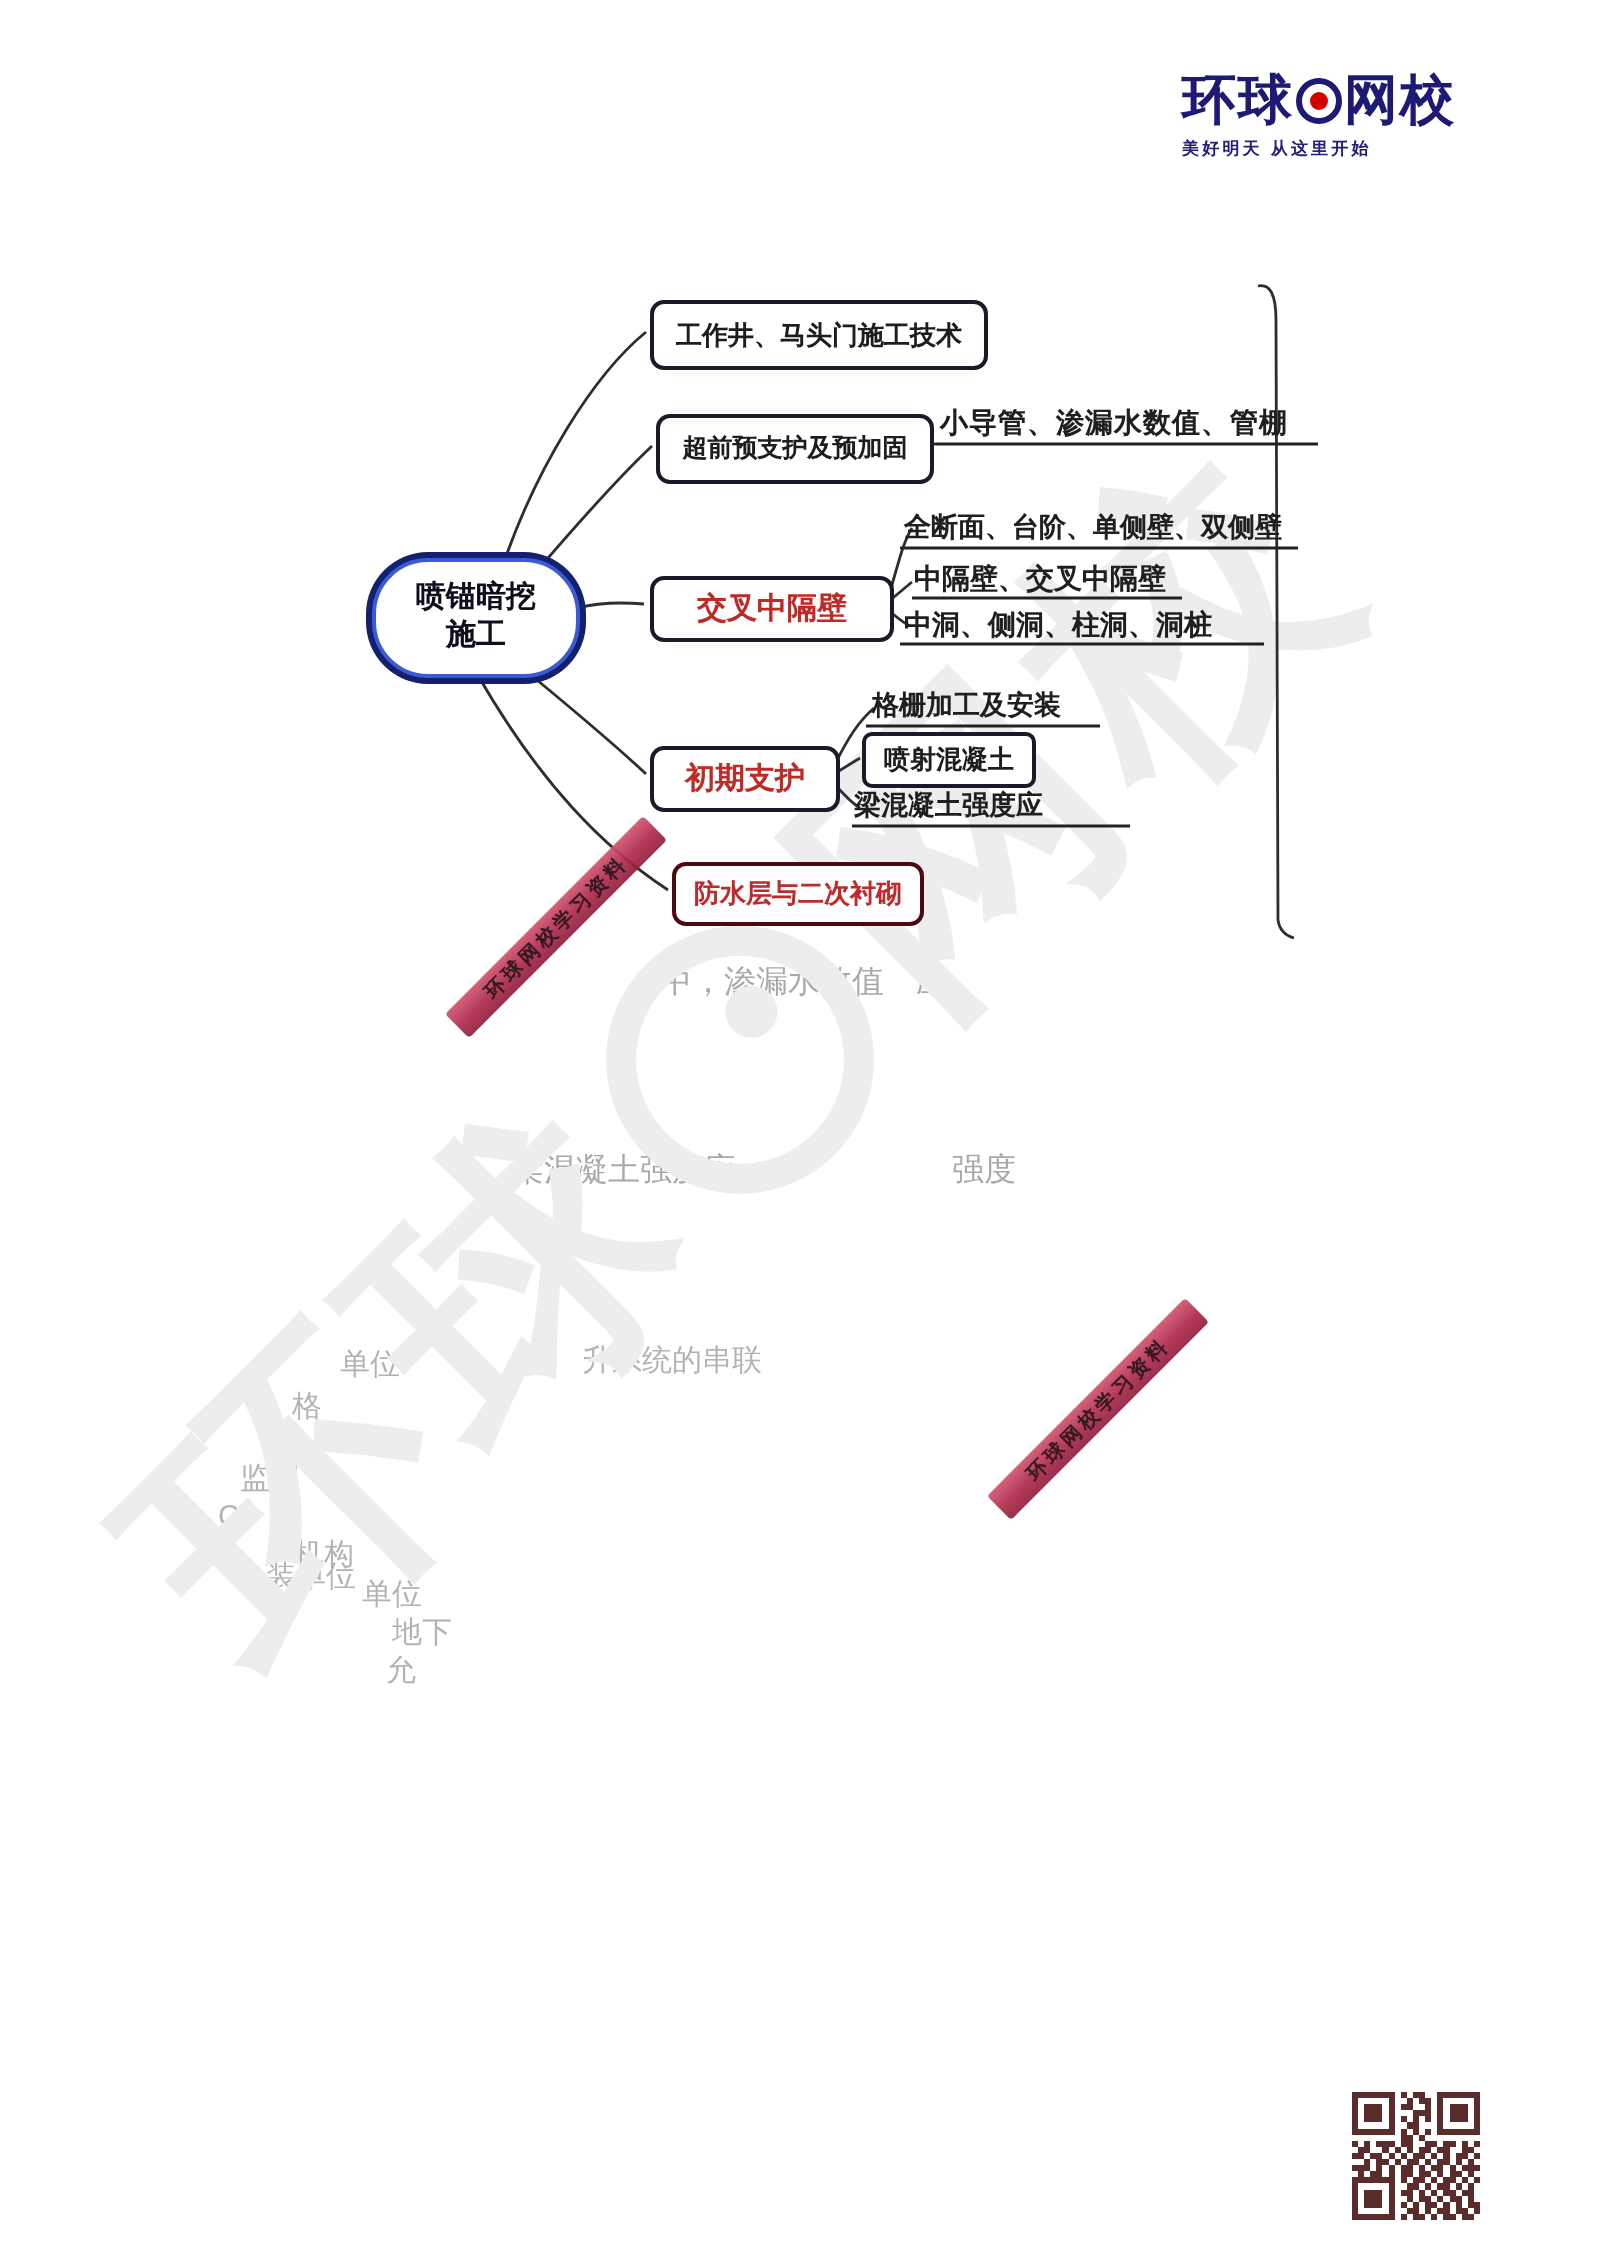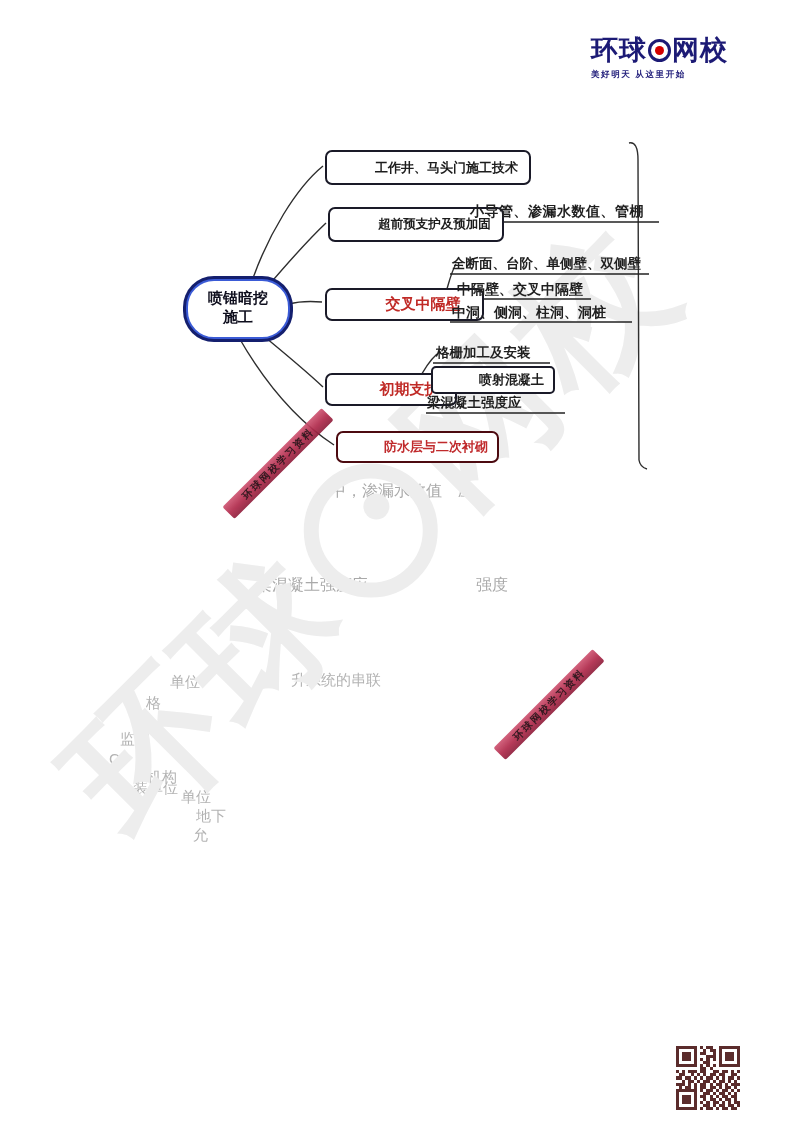--- a/index.html
+++ b/index.html
@@ -34,21 +34,21 @@
           overflow:hidden;opacity:.92;}
   .stripe span{font-size:10px;font-weight:bold;color:#23060e;letter-spacing:2px;white-space:nowrap;}
 
   
   .node-root{position:absolute;left:186px;top:279px;width:100px;height:56px;
           border:2px solid #3b5bd6;box-shadow:0 0 0 3px #141f6e;border-radius:28px;
           background:#fff;display:flex;flex-direction:column;align-items:center;justify-content:center;
           font-size:15px;font-weight:bold;color:#0e0e1d;line-height:1.3;text-align:center;font-family:Liberation Mono, monospace;}
   .mbox{position:absolute;background:#fff;border:2.5px solid #1a1a28;border-radius:7px;
           display:flex;align-items:center;justify-content:center;white-space:nowrap;
-          font-weight:bold;color:#1d1d1d;padding-left:37px;}
+          font-weight:bold;color:#1d1d1d;}
   .mbox.red{color:#c02a26;}
   .mbox.redborder{border-color:#4c0a10;color:#c02a2c;}
   .leaf{position:absolute;font-weight:bold;color:#1f1f1f;white-space:nowrap;}
 
   
   .logo{position:absolute;left:591px;top:37px;width:152px;}
   .logo .brand{display:flex;align-items:center;font-size:27px;font-weight:bold;
           color:#1c1a75;letter-spacing:1px;line-height:1;}
   .logo .lring{display:inline-block;width:17px;height:17px;border:3px solid #1c1a75;
           border-radius:50%;position:relative;margin:0 1px;}

